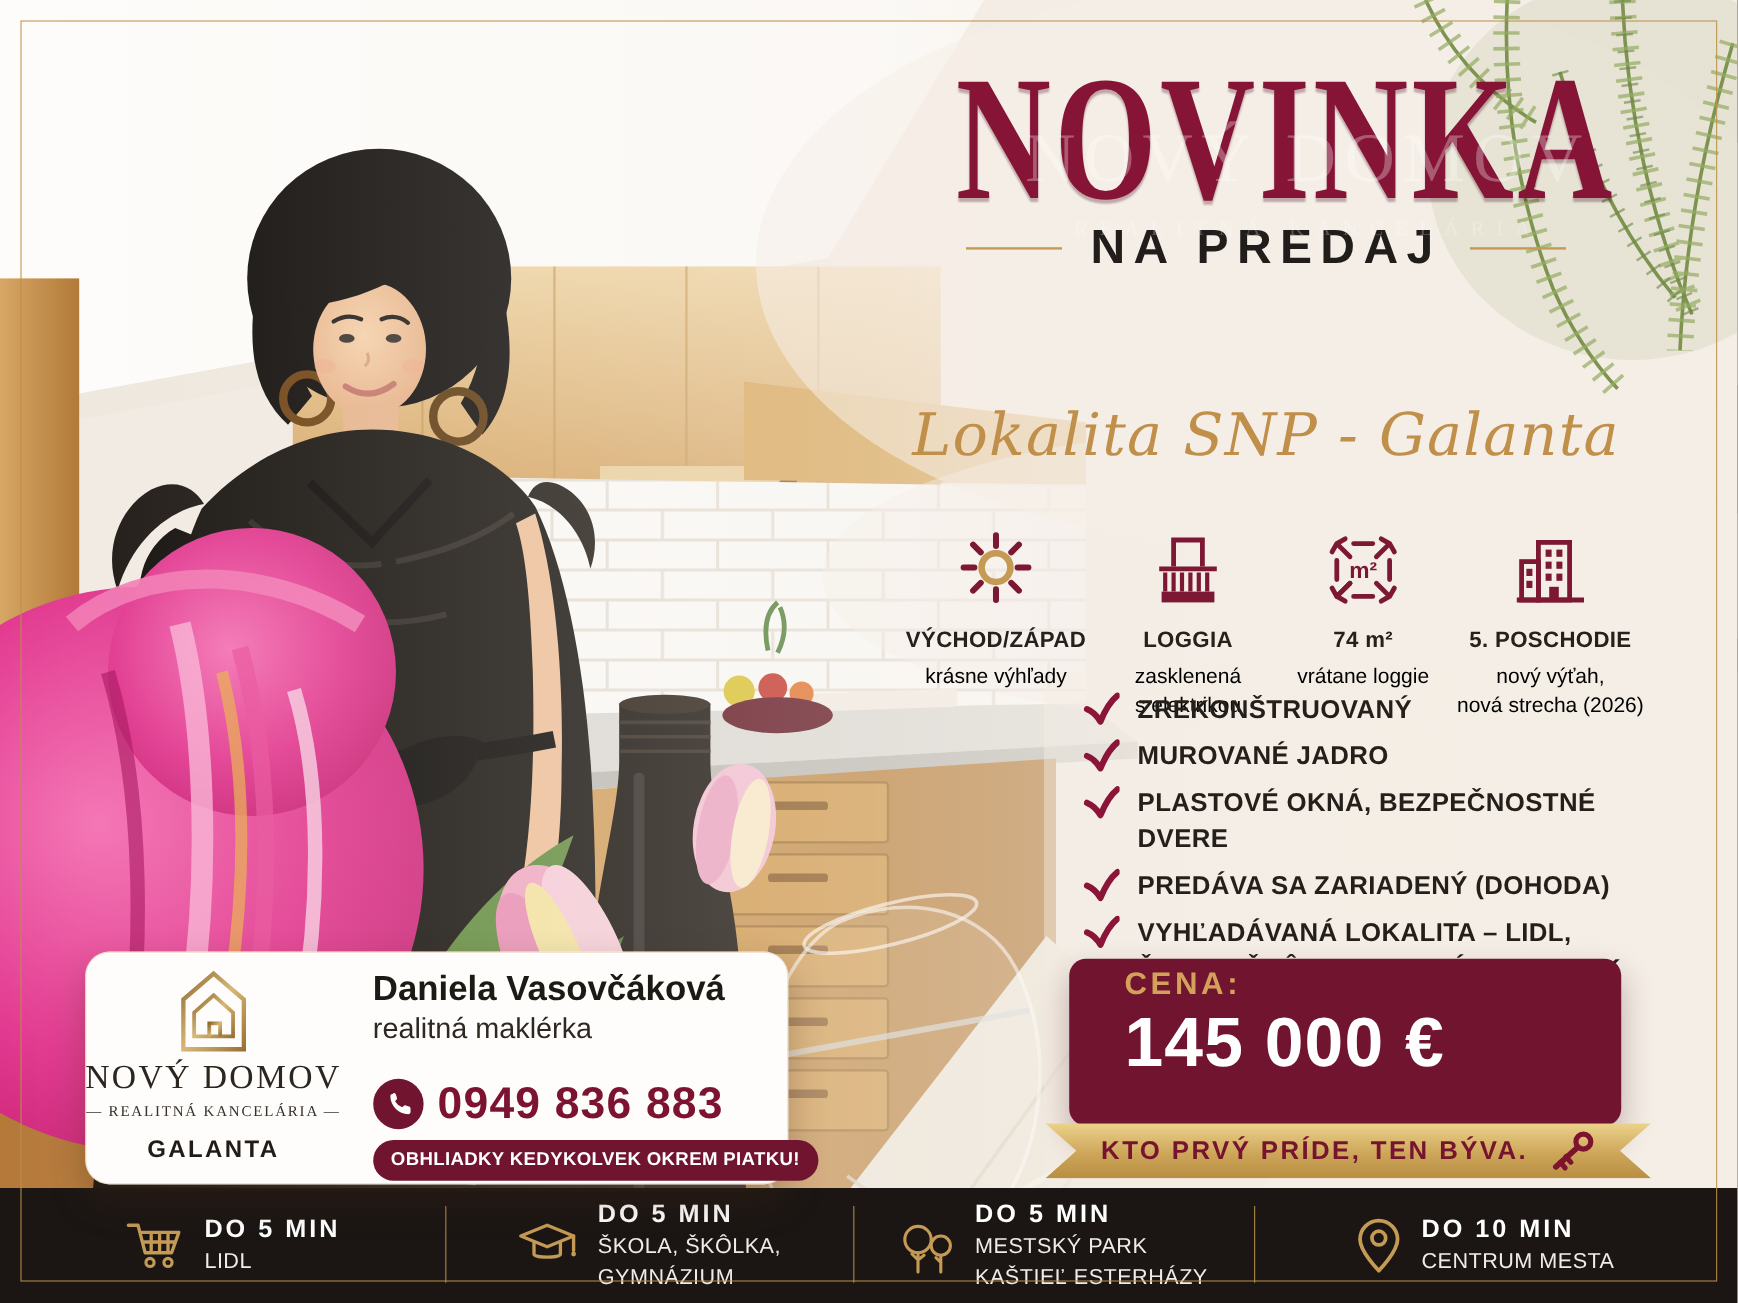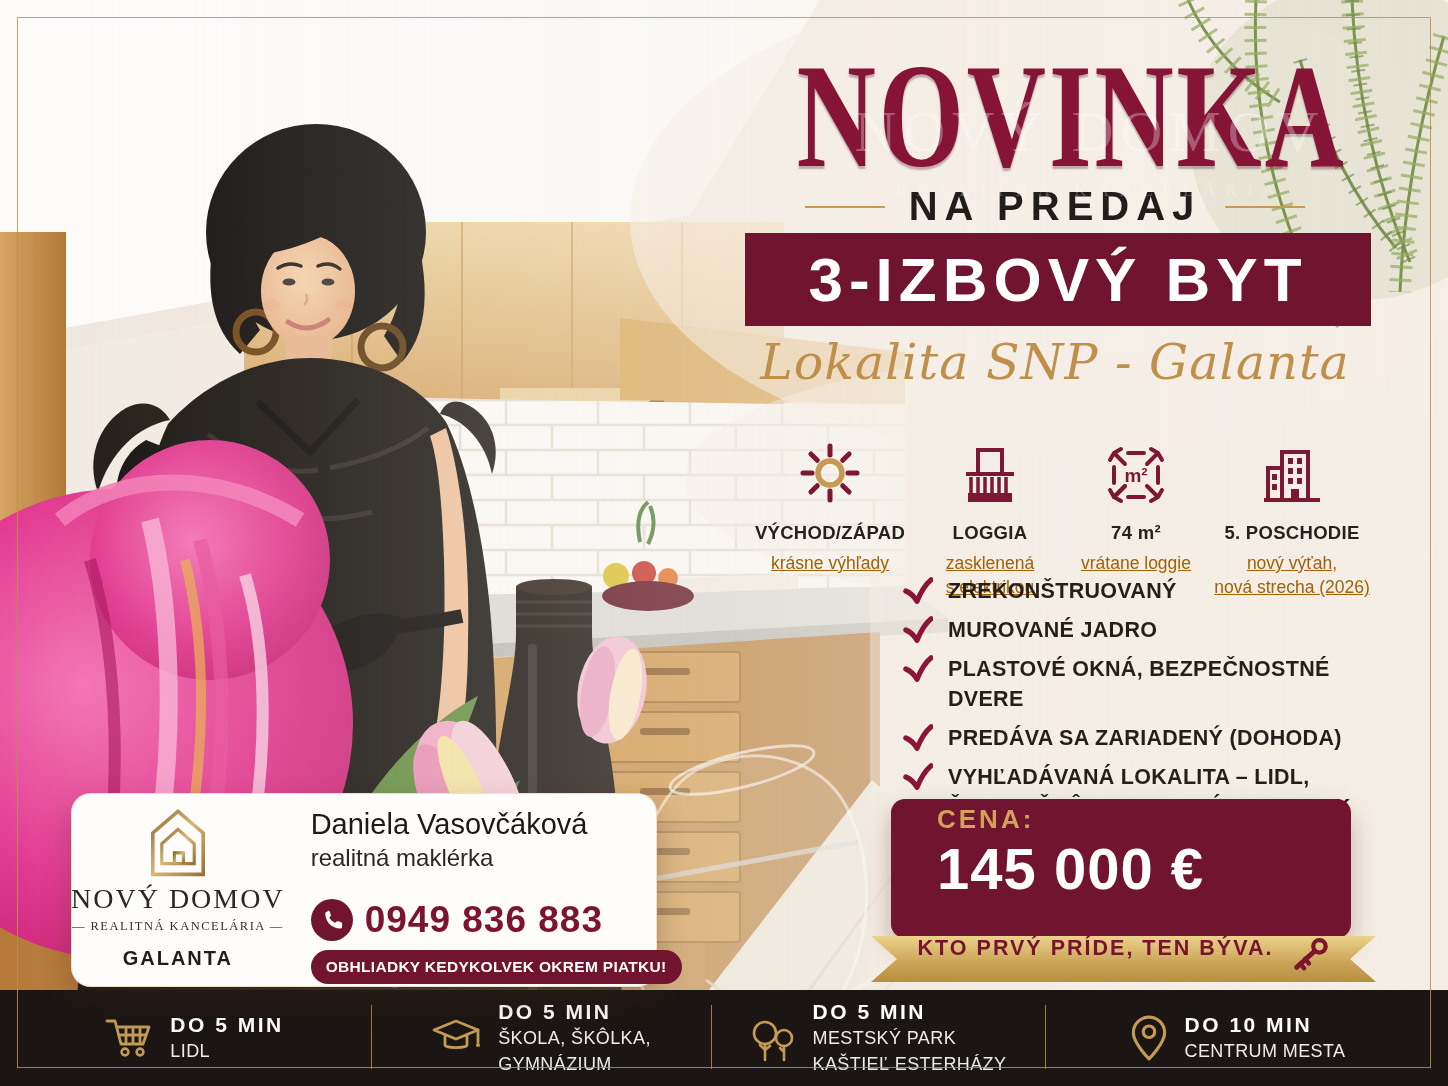--- a/index.html
+++ b/index.html
@@ -32,48 +32,48 @@
   .banner{position:absolute;left:745px;top:233px;width:626px;height:93px;background:var(--maroon,#701430);
     display:flex;align-items:center;justify-content:center;z-index:3;}
   .banner span{color:#fff;font-weight:800;font-size:62px;letter-spacing:6px;white-space:nowrap;}
   .locscript{position:absolute;left:700px;top:334px;width:710px;text-align:center;z-index:3;
     font-family:"DejaVu Serif",serif;font-style:italic;font-size:49px;color:#c08f4a;letter-spacing:1px;}
   
   .feature{position:absolute;top:424px;text-align:center;z-index:3;color:#27211d;}
   .f1{left:742px;width:176px;} .f2{left:902px;width:176px;} .f3{left:1048px;width:176px;} .f4{left:1192px;width:200px;}
   .feature .ico{height:86px;display:flex;align-items:flex-end;justify-content:center;margin-bottom:12px;}
   .feature .t{font-weight:700;font-size:18.5px;letter-spacing:.3px;margin-bottom:7px;white-space:nowrap;}
-  .feature .l{font-size:17.5px;line-height:24px;color:#a16207;white-space:nowrap;text-decoration:underline;}
+  .feature .l{font-size:17.5px;line-height:24px;color:#000000;white-space:nowrap;}
   
   .checklist{position:absolute;left:903px;top:576px;width:455px;z-index:3;}
   .check-item{display:flex;align-items:flex-start;gap:15px;margin-bottom:9px;}
   .check-item svg{flex:0 0 30px;margin-top:0px;}
   .check-item span{font-weight:700;font-size:21.5px;line-height:30px;letter-spacing:.3px;color:#241f1b;}
   
   .price-box{position:absolute;left:891px;top:799px;width:460px;height:139px;background:var(--maroon,#701430);
     border-radius:14px;box-sizing:border-box;padding:5px 0 0 46px;z-index:3;
     box-shadow:0 12px 26px rgba(70,14,34,.28);}
   .price-label{color:#d3a159;font-weight:700;font-size:26px;letter-spacing:3px;}
   .price-value{color:#fff;font-weight:800;font-size:58px;letter-spacing:1px;line-height:1.02;margin-top:4px;white-space:nowrap;}
   
   .ribbon{position:absolute;left:871px;top:936px;width:505px;height:46px;z-index:3;
     background:linear-gradient(180deg,#ecd28b 0%,#cda65a 55%,#b88e41 100%);
     clip-path:polygon(0 0,100% 0,calc(100% - 26px) 50%,100% 100%,0 100%,26px 50%);
-    display:flex;justify-content:center;gap:14px;}
+    display:flex;align-items:center;justify-content:center;gap:14px;}
   .ribbon span{color:#76132e;font-weight:800;font-size:21.5px;letter-spacing:2px;white-space:nowrap;}
   
   .agency-card{position:absolute;left:71px;top:793px;width:586px;height:194px;background:#fffdfb;border-radius:20px;z-index:4;
     box-shadow:0 14px 30px rgba(70,40,20,.30), inset 0 0 0 1px rgba(205,172,118,.38);display:flex;}
   .card-left{width:224px;display:flex;flex-direction:column;align-items:center;padding-top:13px;}
   .agency-name{font-family:"Liberation Serif",serif;font-size:28px;letter-spacing:2px;color:#2c2620;margin-top:5px;white-space:nowrap;}
   .agency-tagline{font-family:"Liberation Serif",serif;font-size:12.5px;letter-spacing:1.5px;color:#37302a;margin-top:4px;white-space:nowrap;}
   .agency-city{font-weight:700;font-size:20px;letter-spacing:2px;color:#211c18;margin-top:13px;}
   .card-divider{width:1px;margin:14px 0;background:linear-gradient(180deg,transparent,#c9a054 15%,#c9a054 85%,transparent);}
   .card-right{flex:1;padding:15px 18px 0 26px;display:flex;flex-direction:column;align-items:flex-start;}
-  .agent-name{font-weight:400;font-size:29px;color:#1d1915;white-space:nowrap;}
+  .agent-name{font-weight:700;font-size:29px;color:#1d1915;white-space:nowrap;}
   .agent-role{font-size:24px;color:#2e2823;margin-top:3px;}
   .phone-row{display:flex;align-items:center;gap:12px;margin-top:27px;}
   .phone-badge{width:42px;height:42px;border-radius:50%;background:var(--maroon,#701430);display:flex;align-items:center;justify-content:center;flex:0 0 42px;}
   .phone-number{font-weight:800;font-size:37px;color:#7b1331;letter-spacing:1px;white-space:nowrap;}
   .note-pill{margin-top:9px;background:var(--maroon,#701430);color:#fff;font-weight:700;font-size:15.5px;letter-spacing:.3px;
     padding:8px 15px;border-radius:999px;white-space:nowrap;}
   
   .bottom-bar{position:absolute;left:0;top:990px;width:1448px;height:96px;background:var(--barBg,#1b1614);z-index:2;}
   .bar-cell{position:absolute;top:0;height:96px;display:flex;align-items:center;justify-content:center;gap:17px;}
   .bc1{left:18px;width:353px;} .bc2{left:371px;width:340px;} .bc3{left:711px;width:334px;} .bc4{left:1045px;width:385px;}
@@ -270,23 +270,20 @@
   </div>
 
   <div class="novinka">
     <span>NOVINKA</span>
   </div>
   <div class="napredaj">
     <div class="gline"></div>
     <div class="txt">NA PREDAJ</div>
     <div class="gline"></div>
   </div>
-  <div class="banner">
-    <span>3-IZBOVÝ BYT</span>
-  </div>
   <div class="locscript">Lokalita SNP - Galanta</div>
 
   <div class="feature f1">
     <div class="ico">
       <svg width="70" height="70" viewBox="0 0 70 70">
         <circle cx="35" cy="33" r="12" fill="none" stroke="#c49a55" stroke-width="5.5"></circle>
         <g stroke="#7c1834" stroke-width="5" stroke-linecap="round">
           <path d="M53 33 H62 M17 33 H8 M35 51 V60 M35 15 V6"></path>
           <path d="M47.7 45.7 L54.1 52.1 M22.3 45.7 L15.9 52.1 M22.3 20.3 L15.9 13.9 M47.7 20.3 L54.1 13.9"></path>
         </g>

